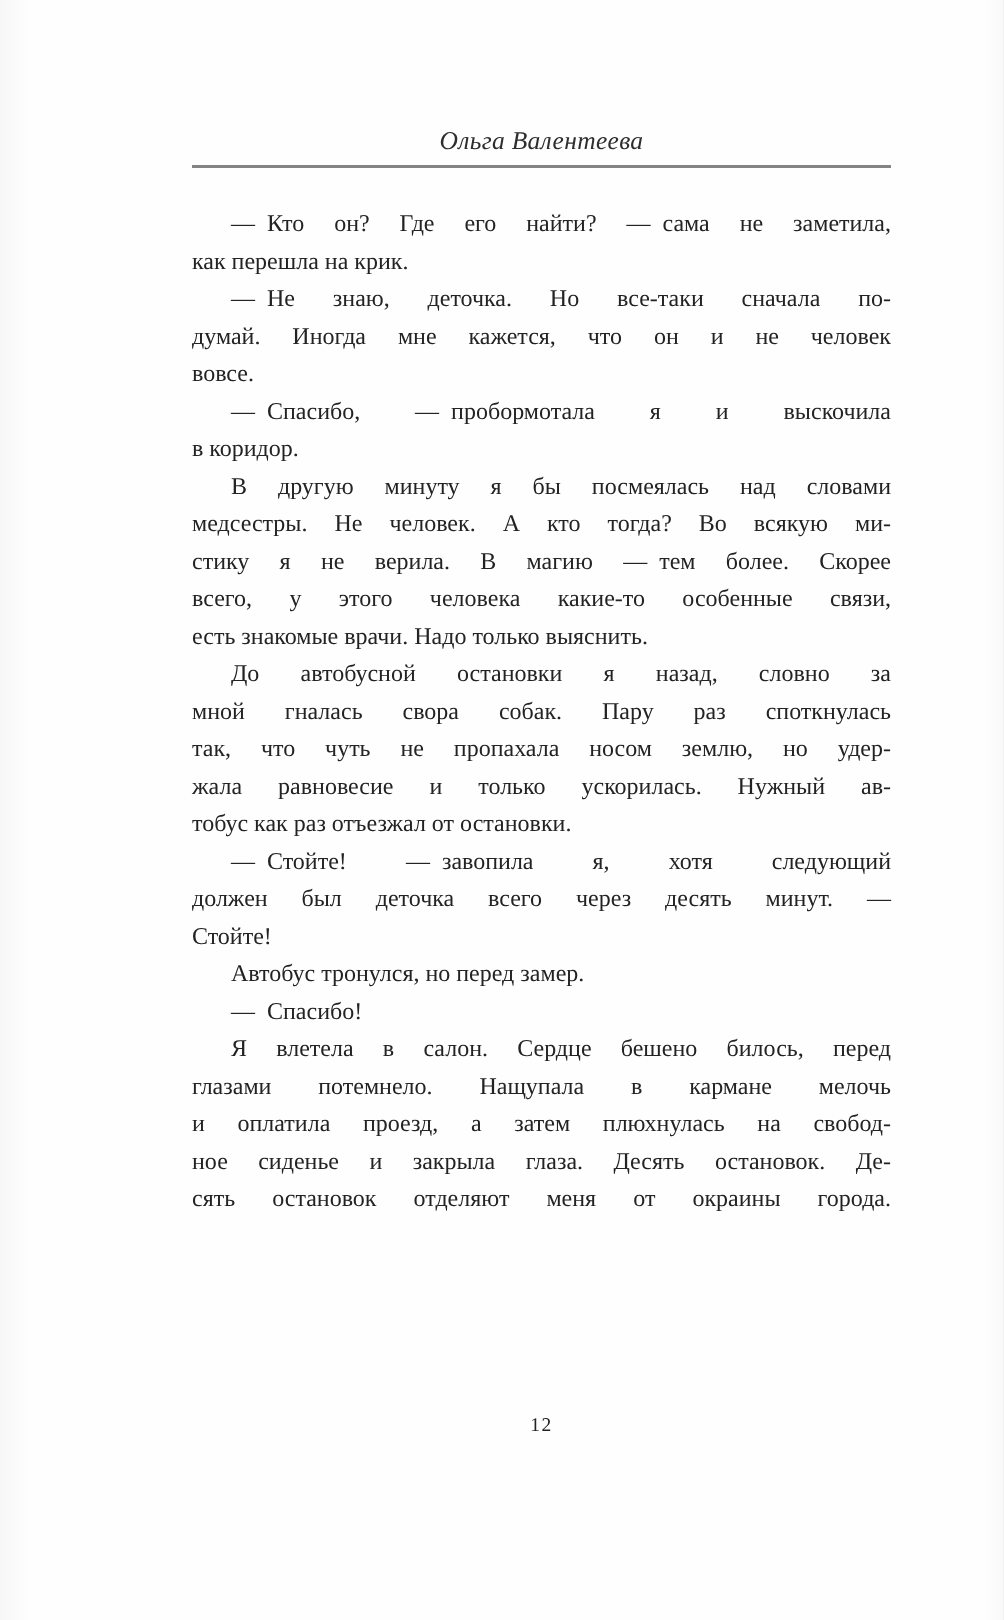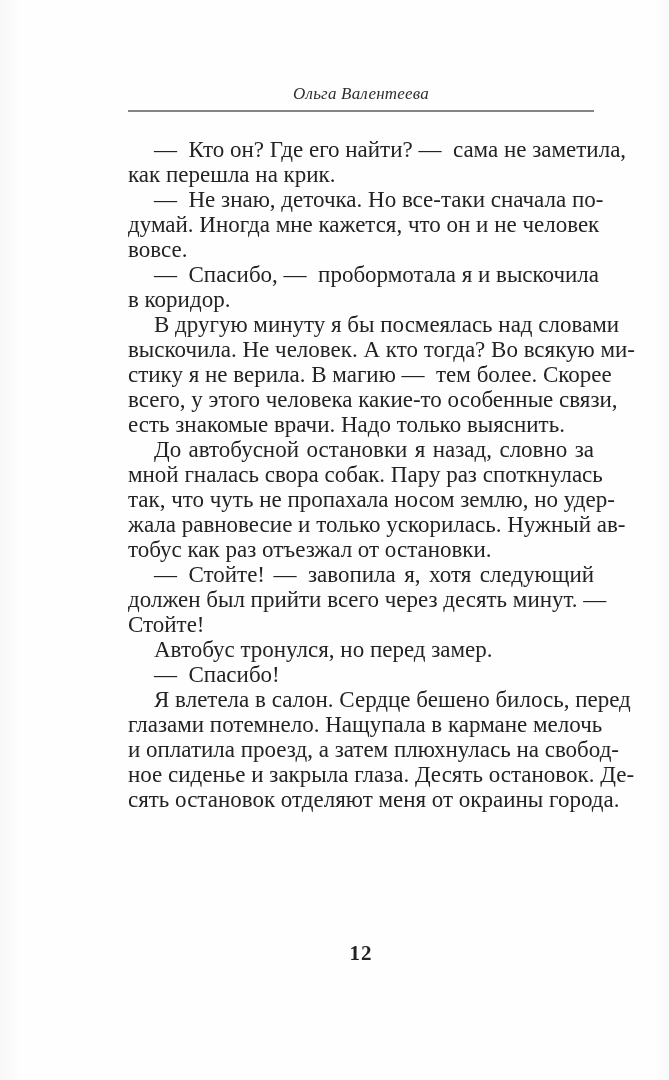--- a/index.html
+++ b/index.html
@@ -42,21 +42,21 @@
   .rule {
     margin-top: 6px;
     height: 2px;
     background: var(--rule, #848484);
   }
   .body-text {
     position: absolute;
     top: 137px;
     left: 0;
     width: 466px;
-    font-size: 23px;
+    font-size: 16px;
     line-height: 25px;
     color: var(--text, #232323);
   }
   .para { margin: 0; padding: 0; }
   .line {
     text-align: justify;
     text-align-last: justify;
     white-space: nowrap; 
   }
   .line.last {
@@ -66,24 +66,23 @@
   .line.indent { text-indent: 26px; }
   .page-footer {
     position: absolute;
     top: 941px;
     left: 0;
     width: 466px;
     text-align: center;
   }
   .page-number {
     display: inline-block;
-    font-size: 21px;
+    font-size: 13px;
     letter-spacing: 1px;
     color: var(--text, #232323);
-    font-weight: bold;
   }
 </style>
 </head>
 <body>
 
 <div class="page">
   <div class="content">
 
     <header class="running-header">
       <div class="author">Ольга Валентеева</div>
@@ -99,35 +98,35 @@
           <div class="line indent">— Не знаю, деточка. Но все-таки сначала по-</div>
           <div class="line">думай. Иногда мне кажется, что он и не человек</div>
           <div class="line last">вовсе.</div>
         </div>
         <div class="para">
           <div class="line indent">— Спасибо, — пробормотала я и выскочила</div>
           <div class="line last">в коридор.</div>
         </div>
         <div class="para">
           <div class="line indent">В другую минуту я бы посмеялась над словами</div>
-          <div class="line">выскочила. Не человек. А кто тогда? Во всякую ми-</div>
+          <div class="line">медсестры. Не человек. А кто тогда? Во всякую ми-</div>
           <div class="line">стику я не верила. В магию — тем более. Скорее</div>
           <div class="line">всего, у этого человека какие-то особенные связи,</div>
           <div class="line last">есть знакомые врачи. Надо только выяснить.</div>
         </div>
         <div class="para">
           <div class="line indent">До автобусной остановки я назад, словно за</div>
           <div class="line">мной гналась свора собак. Пару раз споткнулась</div>
           <div class="line">так, что чуть не пропахала носом землю, но удер-</div>
           <div class="line">жала равновесие и только ускорилась. Нужный ав-</div>
           <div class="line last">тобус как раз отъезжал от остановки.</div>
         </div>
         <div class="para">
           <div class="line indent">— Стойте! — завопила я, хотя следующий</div>
-          <div class="line">должен был прийти всего через десять минут. —</div>
+          <div class="line">должен был деточка всего через десять минут. —</div>
           <div class="line last">Стойте!</div>
         </div>
         <div class="para">
           <div class="line indent last">Автобус тронулся, но перед замер.</div>
         </div>
         <div class="para">
           <div class="line indent last">— Спасибо!</div>
         </div>
         <div class="para">
           <div class="line indent">Я влетела в салон. Сердце бешено билось, перед</div>

